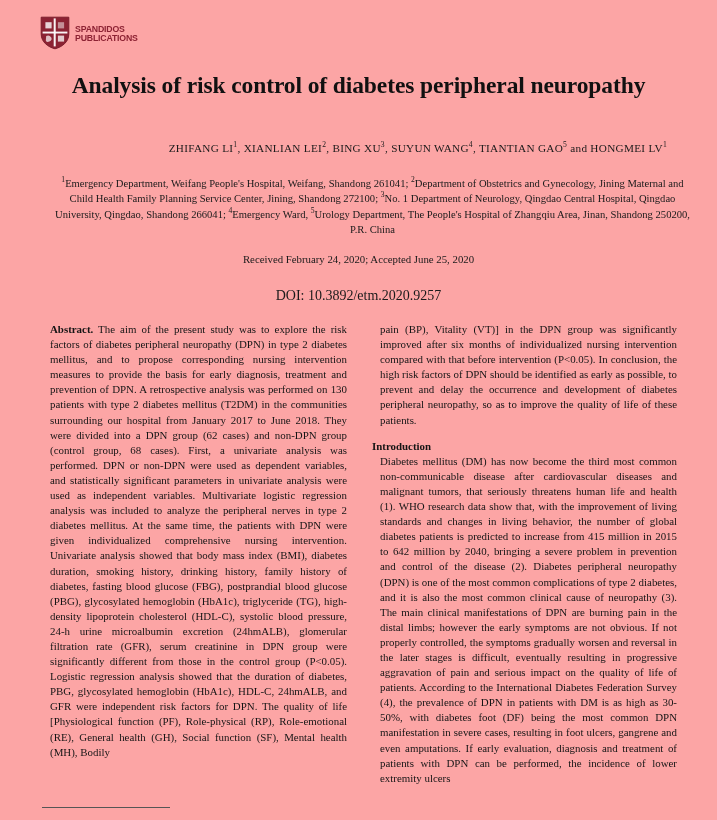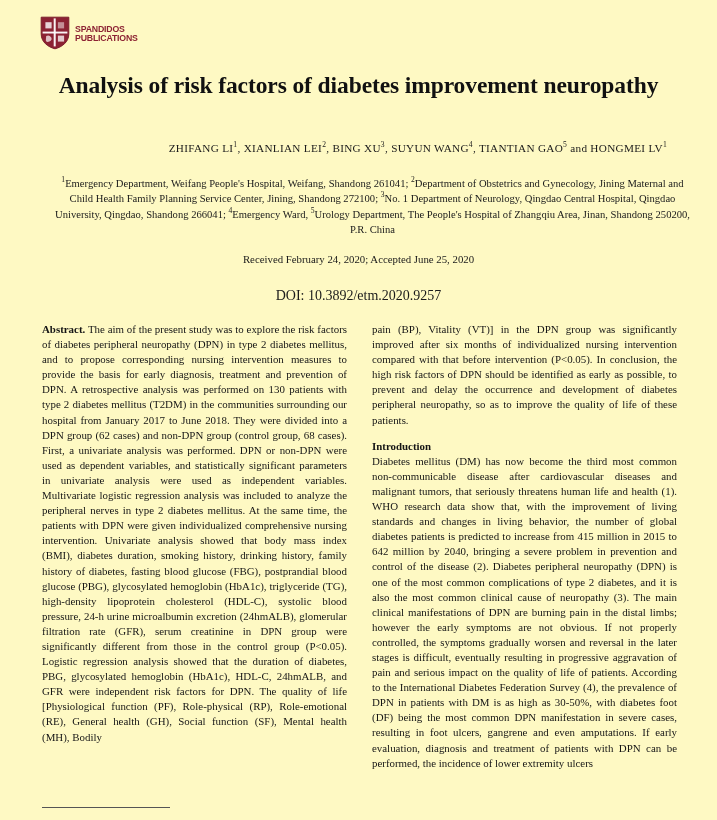--- a/index.html
+++ b/index.html
@@ -14,21 +14,21 @@
     font-family: "Liberation Serif", "DejaVu Serif", serif;
     color: #1a1a1a;
     position: relative;
   }
 
   .page {
     width: 717px;
     height: 820px;
     position: relative;
     box-sizing: border-box;
-    background: #fef9c3;
+    background: #fca5a5;
   }
 
   
   .running-head {
     position: absolute;
     top: 14px;
     left: 0;
     width: 717px;
     height: 42px;
   }
@@ -155,21 +155,21 @@
   }
   .col p {
     margin: 0;
     font-size: 10.9px;
     line-height: 1.385;
     text-align: justify;
     text-justify: inter-word;
     color: #151515;
     hyphens: none;
   }
-  .col p.body-para { text-indent: 0; }
+  .col p.body-para { text-indent: 0; margin-left: 8px; }
   .sec-head {
     font-weight: bold;
     font-size: 11.2px;
     margin: 0 0 12px 0;
     color: #111;
   }
   .spacer-para { height: 11px; }
   b.lead { font-weight: bold; }
 
   .col-rule {
@@ -202,21 +202,21 @@
       </div>
       <div class="wordmark">
         <span class="wm-line">SPANDIDOS</span>
         <span class="wm-line">PUBLICATIONS</span>
       </div>
     </div>
 
   </div>
 
   <div class="title">
-    <span>Analysis of risk factors of diabetes improvement neuropathy</span><br>
+    <span>Analysis of risk control of diabetes peripheral neuropathy</span><br>
   </div>
 
   <div class="authors">
     <span>ZHIFANG LI<sup>1</sup>,  XIANLIAN LEI<sup>2</sup>,  BING XU<sup>3</sup>,  SUYUN WANG<sup>4</sup>,  TIANTIAN GAO<sup>5</sup>  and  HONGMEI LV<sup>1</sup></span>
   </div>
 
   <div class="affils">
     <span><sup>1</sup>Emergency Department, Weifang People's Hospital, Weifang, Shandong 261041; <sup>2</sup>Department of Obstetrics and Gynecology, Jining Maternal and Child Health Family Planning Service Center, Jining, Shandong 272100; <sup>3</sup>No. 1 Department of Neurology, Qingdao Central Hospital, Qingdao University, Qingdao, Shandong 266041; <sup>4</sup>Emergency Ward, <sup>5</sup>Urology Department, The People's Hospital of Zhangqiu Area, Jinan, Shandong 250200, P.R. China</span>
   </div>
 

